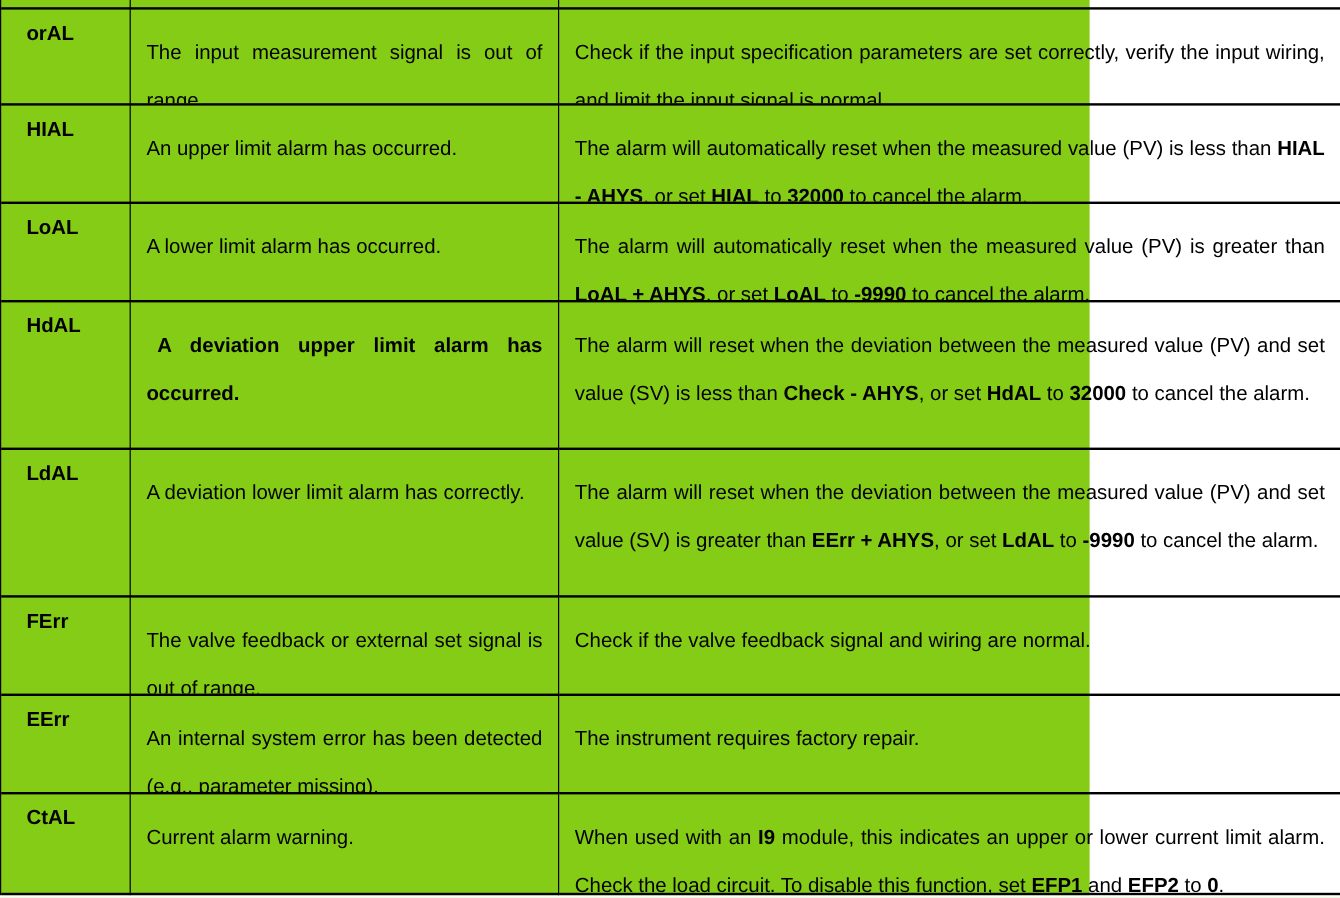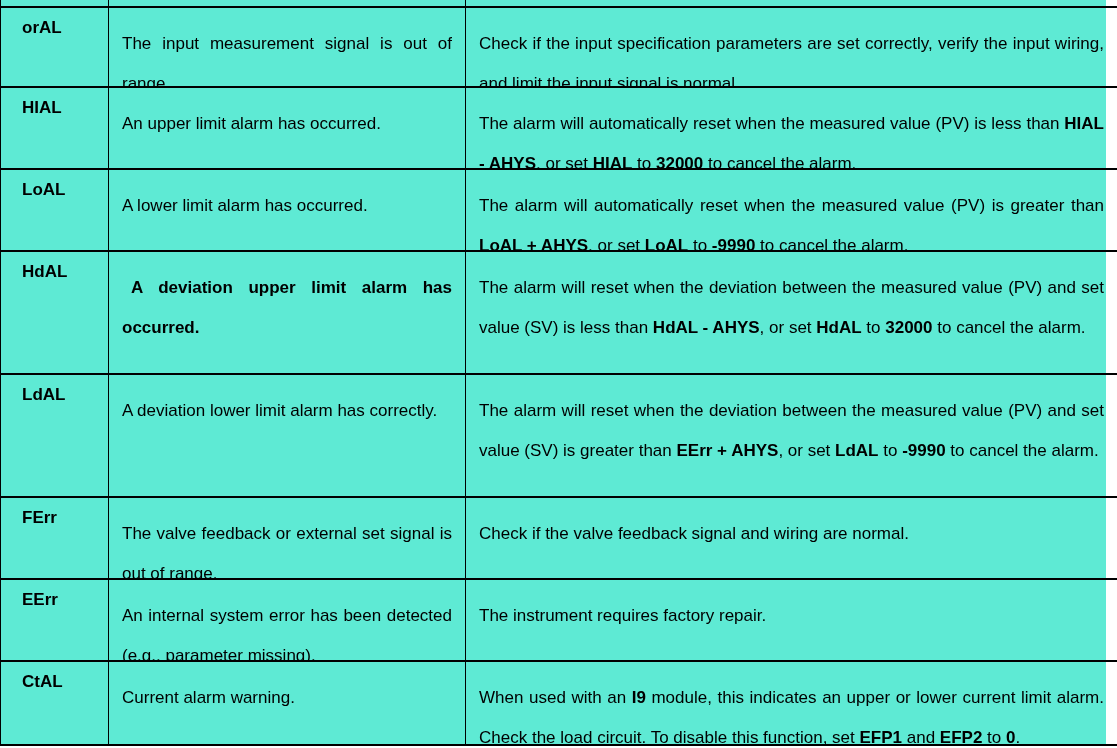--- a/index.html
+++ b/index.html
@@ -4,26 +4,26 @@
 <style>
   html, body {
     margin: 0;
     padding: 0;
     background: #ffffff;
     width: 1117px;
     height: 748px;
     overflow: hidden;
   }
   .alarm-table {
-    width: 1106px;
+    width: 908px;
     display: grid;
     grid-template-columns: 108px 357px 652px;
     grid-template-rows: 8px 80px 82px 82px 123px 123px 82px 82px 84px;
     border-left: 1px solid #000;
-    background: #5eead4;
+    background: #84cc16;
     box-sizing: border-box;
     font-family: "Liberation Sans", "DejaVu Sans", sans-serif;
     color: #000;
   }
   .row { display: contents; }
   .cell {
     box-sizing: border-box;
     border-right: 1px solid #000;
     border-bottom: 2px solid #000;
     overflow: hidden;
@@ -71,21 +71,21 @@
       <span>LoAL</span>
     </div>
     <div class="cell desc-cell">A lower limit alarm has occurred.</div>
     <div class="cell sol-cell">The alarm will automatically reset when the measured value (PV) is greater than <b>LoAL + AHYS</b>, or set <b>LoAL</b> to <b>-9990</b> to cancel the alarm.</div>
   </div>
     <div class="row">
     <div class="cell code-cell">
       <span>HdAL</span>
     </div>
     <div class="cell desc-cell indent">A deviation upper limit alarm has occurred.</div>
-    <div class="cell sol-cell">The alarm will reset when the deviation between the measured value (PV) and set value (SV) is less than <b>HdAL - AHYS</b>, or set <b>HdAL</b> to <b>32000</b> to cancel the alarm.</div>
+    <div class="cell sol-cell">The alarm will reset when the deviation between the measured value (PV) and set value (SV) is less than <b>Check - AHYS</b>, or set <b>HdAL</b> to <b>32000</b> to cancel the alarm.</div>
   </div>
     <div class="row">
     <div class="cell code-cell">
       <span>LdAL</span>
     </div>
     <div class="cell desc-cell">A deviation lower limit alarm has correctly.</div>
     <div class="cell sol-cell">The alarm will reset when the deviation between the measured value (PV) and set value (SV) is greater than <b>EErr + AHYS</b>, or set <b>LdAL</b> to <b>-9990</b> to cancel the alarm.</div>
   </div>
     <div class="row">
     <div class="cell code-cell">

